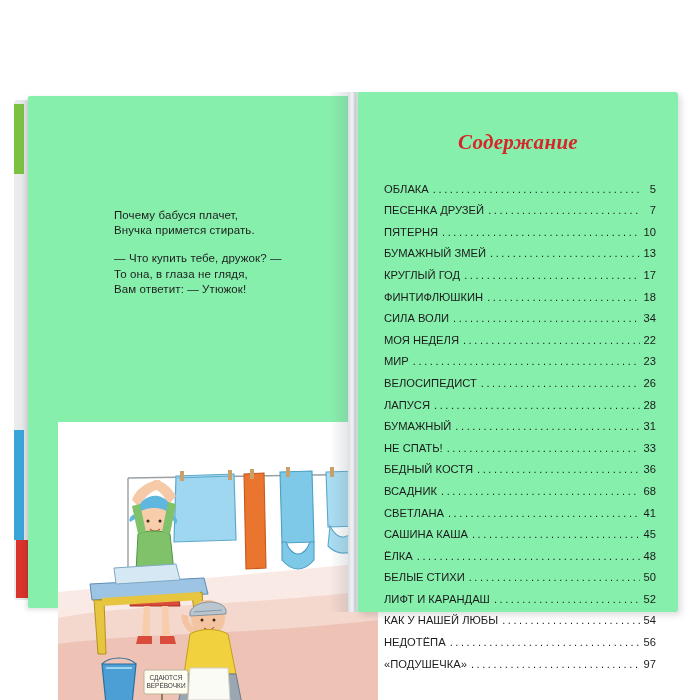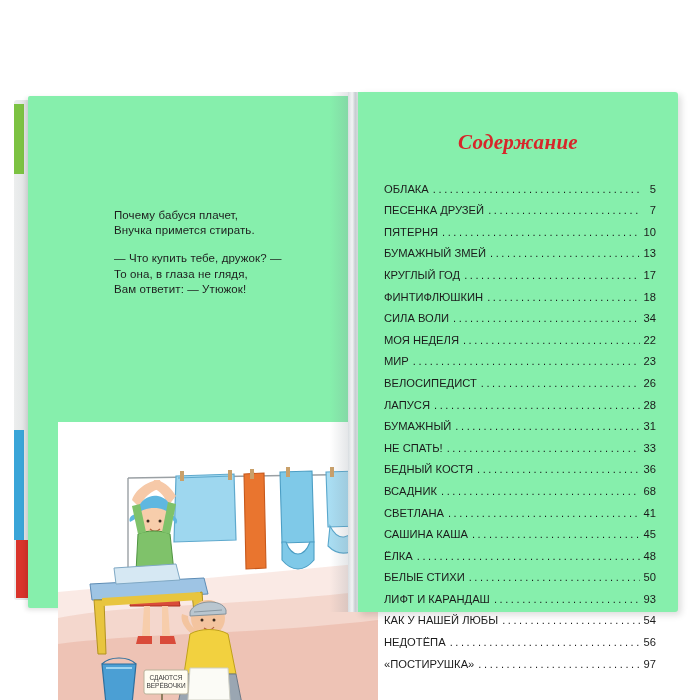--- a/index.html
+++ b/index.html
@@ -374,33 +374,33 @@
           <span class="toc-page">48</span>
         </div>
         <div class="toc-row">
           <span class="toc-label">БЕЛЫЕ СТИХИ</span>
           <span class="toc-dots">............................................................</span>
           <span class="toc-page">50</span>
         </div>
         <div class="toc-row">
           <span class="toc-label">ЛИФТ И КАРАНДАШ</span>
           <span class="toc-dots">............................................................</span>
-          <span class="toc-page">93</span>
+          <span class="toc-page">52</span>
         </div>
         <div class="toc-row">
           <span class="toc-label">КАК У НАШЕЙ ЛЮБЫ</span>
           <span class="toc-dots">............................................................</span>
           <span class="toc-page">54</span>
         </div>
         <div class="toc-row">
           <span class="toc-label">НЕДОТЁПА</span>
           <span class="toc-dots">............................................................</span>
           <span class="toc-page">56</span>
         </div>
         <div class="toc-row">
-          <span class="toc-label">«ПОСТИРУШКА»</span>
+          <span class="toc-label">«ПОДУШЕЧКА»</span>
           <span class="toc-dots">............................................................</span>
           <span class="toc-page">97</span>
         </div>
       </div>
   </div>
 
 </div>
 
 </body></html>

